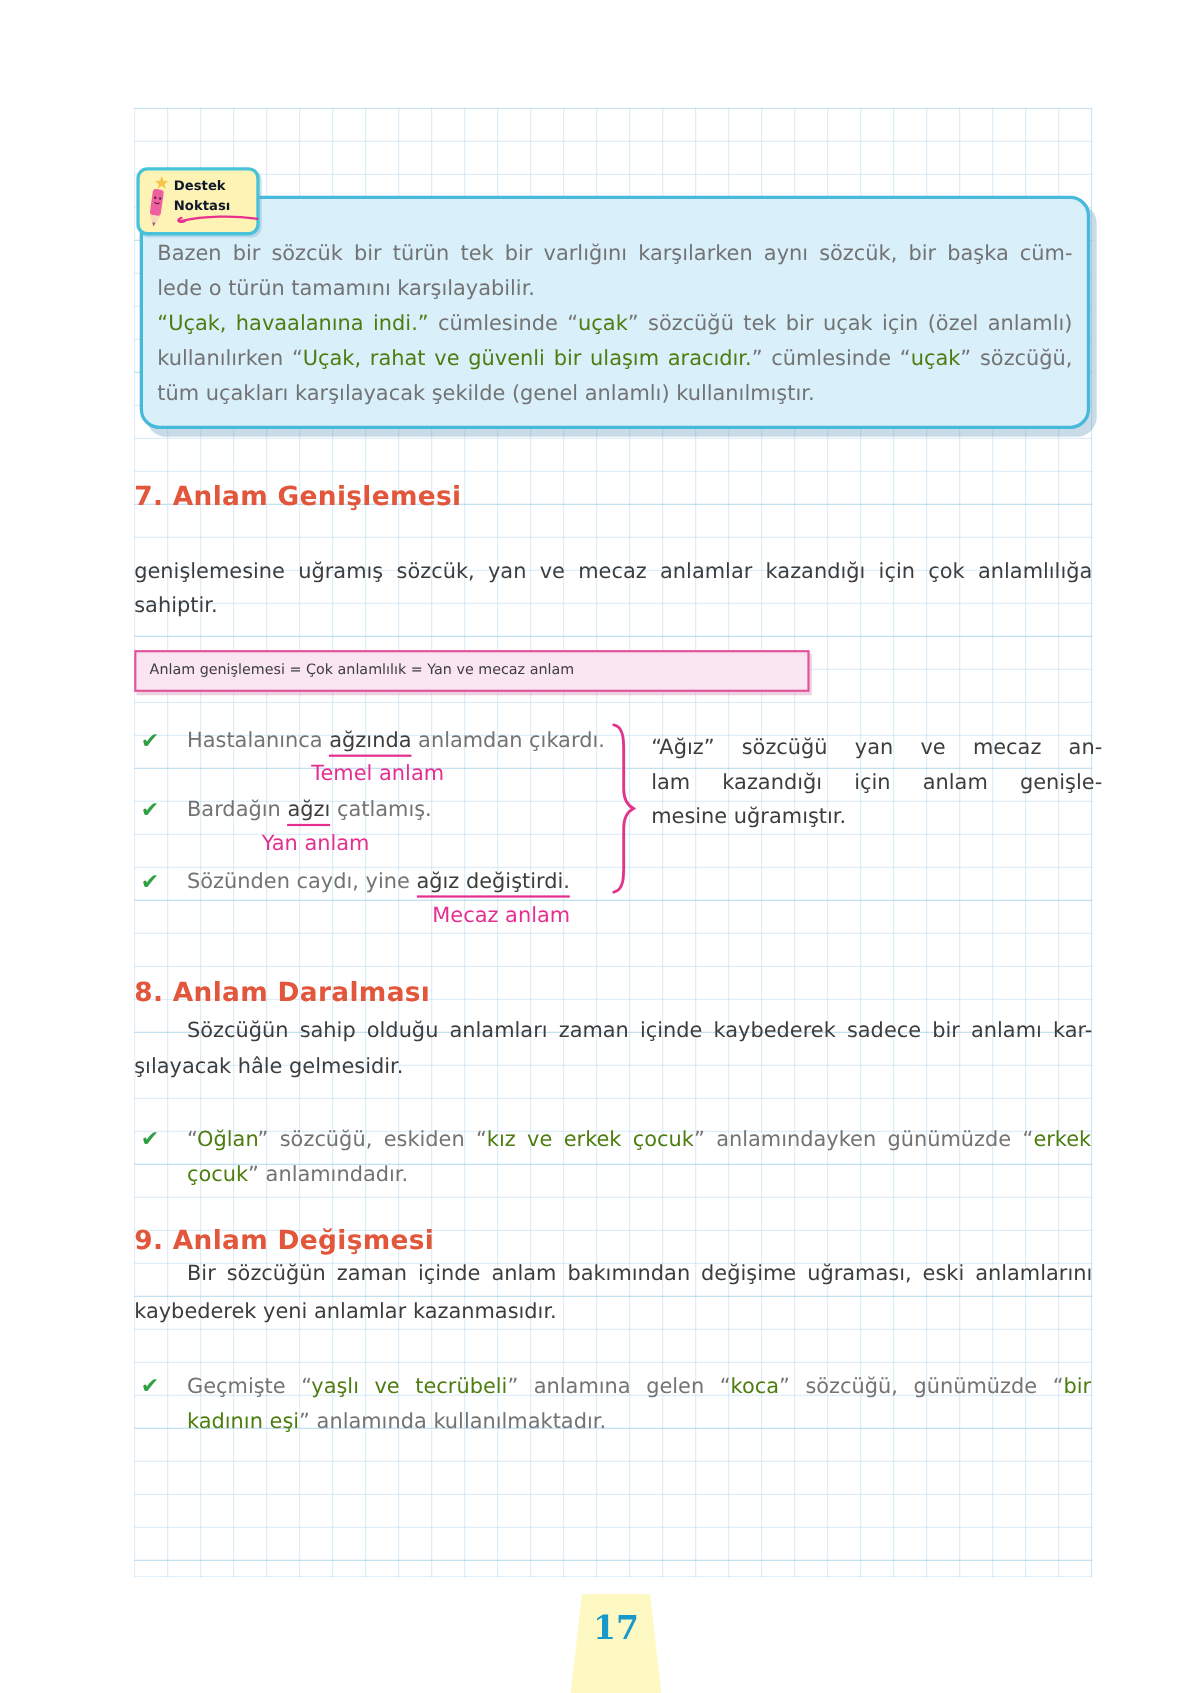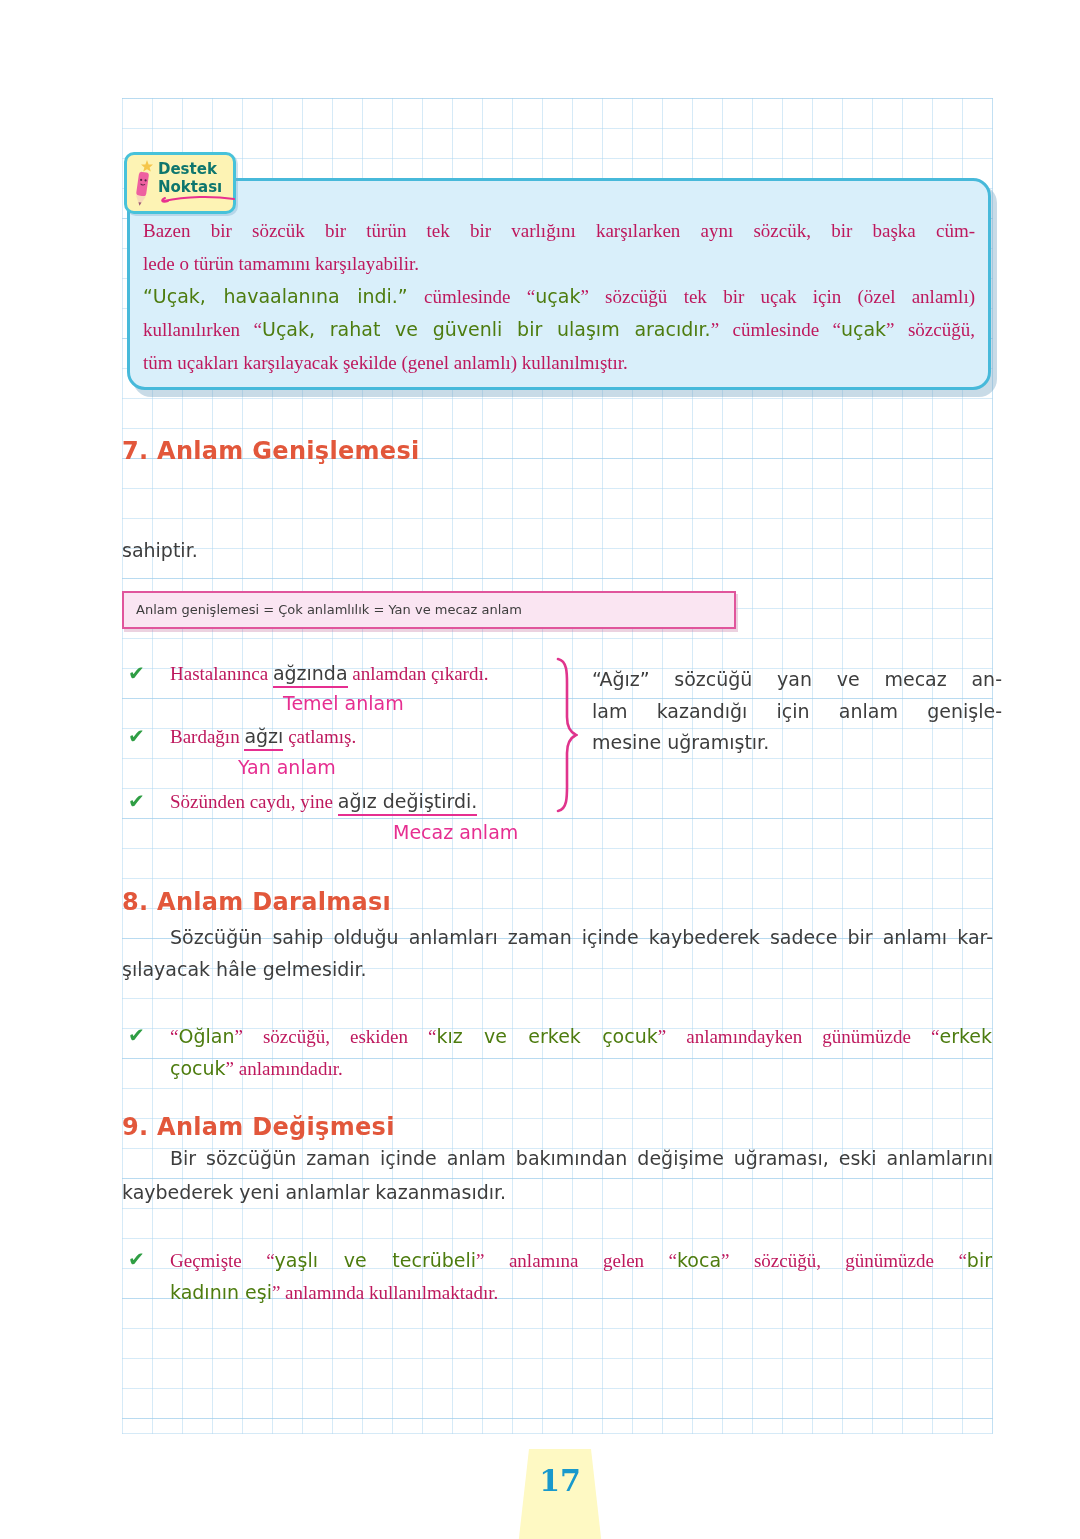--- a/index.html
+++ b/index.html
@@ -18,21 +18,21 @@
     box-shadow:inset -1px -1px 0 rgba(173,214,240,.5);
   }
   .abs{position:absolute;}
   
   .badge{
     left:124px;top:152px;width:112px;height:62px;z-index:3;
     background:#fdf3b4;border:3px solid #47c2da;border-radius:10px;
     box-shadow:2px 2px 0 rgba(120,170,200,.35);
     display:flex;align-items:flex-start;padding:3px 4px 0 3px;box-sizing:border-box;
   }
-  .badge-text{font-size:15px;font-weight:bold;color:#0f766e;line-height:18px;padding-top:2px;}
+  .badge-text{font-size:12px;font-weight:bold;color:#0f172a;line-height:18px;padding-top:2px;}
   
   .infobox{
     left:127px;top:178px;width:864px;height:212px;z-index:2;box-sizing:border-box;
     background:#d9effa;border:3px solid #47b9da;border-radius:18px;
     box-shadow:6px 7px 0 rgba(118,165,195,.40);
   }
   .ib-text{padding:33px 13px 0 13px;font-size:19px;line-height:32px;}
   .jline{text-align:justify;text-align-last:justify;}
   .lline{text-align:left;}
   
@@ -46,21 +46,21 @@
     box-shadow:2px 3px 0 rgba(200,125,165,.35);
     font-size:13px;line-height:33px;padding-left:12px;color:#3d3d3d;
   }
   
   .chk{font-size:20px;font-weight:bold;color:#2f9e44;line-height:26px;}
   .exline{font-size:19px;line-height:26px;white-space:nowrap;}
   .exwrap{font-size:19px;line-height:28px;}
   .exjust{text-align:justify;text-align-last:justify;white-space:normal;}
   .plabel{font-size:19px;color:#e62e90;line-height:24px;white-space:nowrap;}
   .sg{white-space:pre-wrap;}
-  .sg-d{color:#be185d;font-family:Liberation Serif, serif;}
+  .sg-d{color:#737373;}
   .sg-p{color:#4d7c0f;}
   .sg-du{color:#3d3d3d;border-bottom:2px solid #e62e90;padding-bottom:2px;}
   .note-line{font-size:19px;line-height:30px;}
   
   .page-tab{
     left:514px;top:1449px;width:92px;height:106px;
     background:#fef9c3;
     clip-path:polygon(16.3% 0,83.7% 0,96.7% 100%,3.3% 100%);
     text-align:center;
   }
@@ -102,20 +102,21 @@
     <div class="ib-text">
       <div class="jline"><span class="sg sg-d">Bazen bir sözcük bir türün tek bir varlığını karşılarken aynı sözcük, bir başka cüm-</span></div>
       <div class="lline"><span class="sg sg-d">lede o türün tamamını karşılayabilir.</span></div>
       <div class="jline"><span class="sg sg-p">“Uçak, havaalanına indi.”</span><span class="sg sg-d"> cümlesinde “</span><span class="sg sg-p">uçak</span><span class="sg sg-d">” sözcüğü tek bir uçak için (özel anlamlı)</span></div>
       <div class="jline"><span class="sg sg-d">kullanılırken “</span><span class="sg sg-p">Uçak, rahat ve güvenli bir ulaşım aracıdır.</span><span class="sg sg-d">” cümlesinde “</span><span class="sg sg-p">uçak</span><span class="sg sg-d">” sözcüğü,</span></div>
       <div class="lline"><span class="sg sg-d">tüm uçakları karşılayacak şekilde (genel anlamlı) kullanılmıştır.</span></div>
     </div>
   </div>
 
   <div class="abs h-sec" style="left:122px;top:437px;">7. Anlam Genişlemesi</div>
+  <div class="abs pline jline" style="top:505px;">genişlemesine uğramış sözcük, yan ve mecaz anlamlar kazandığı için çok anlamlılığa</div>
   <div class="abs pline lline" style="top:536px;">sahiptir.</div>
 
   <div class="formula abs">Anlam genişlemesi = Çok anlamlılık = Yan ve mecaz anlam</div>
 
   <span class="abs chk" style="left:128px;top:660px;">✔</span>
   <div class="abs exline" style="left:170px;top:660px;"><span class="sg sg-d">Hastalanınca </span><span class="sg sg-du">ağzında</span><span class="sg sg-d"> anlamdan çıkardı.</span></div>
   <div class="abs plabel" style="left:283px;top:691px;">Temel anlam</div>
 
   <span class="abs chk" style="left:128px;top:723px;">✔</span>
   <div class="abs exline" style="left:170px;top:723px;"><span class="sg sg-d">Bardağın </span><span class="sg sg-du">ağzı</span><span class="sg sg-d"> çatlamış.</span></div>

